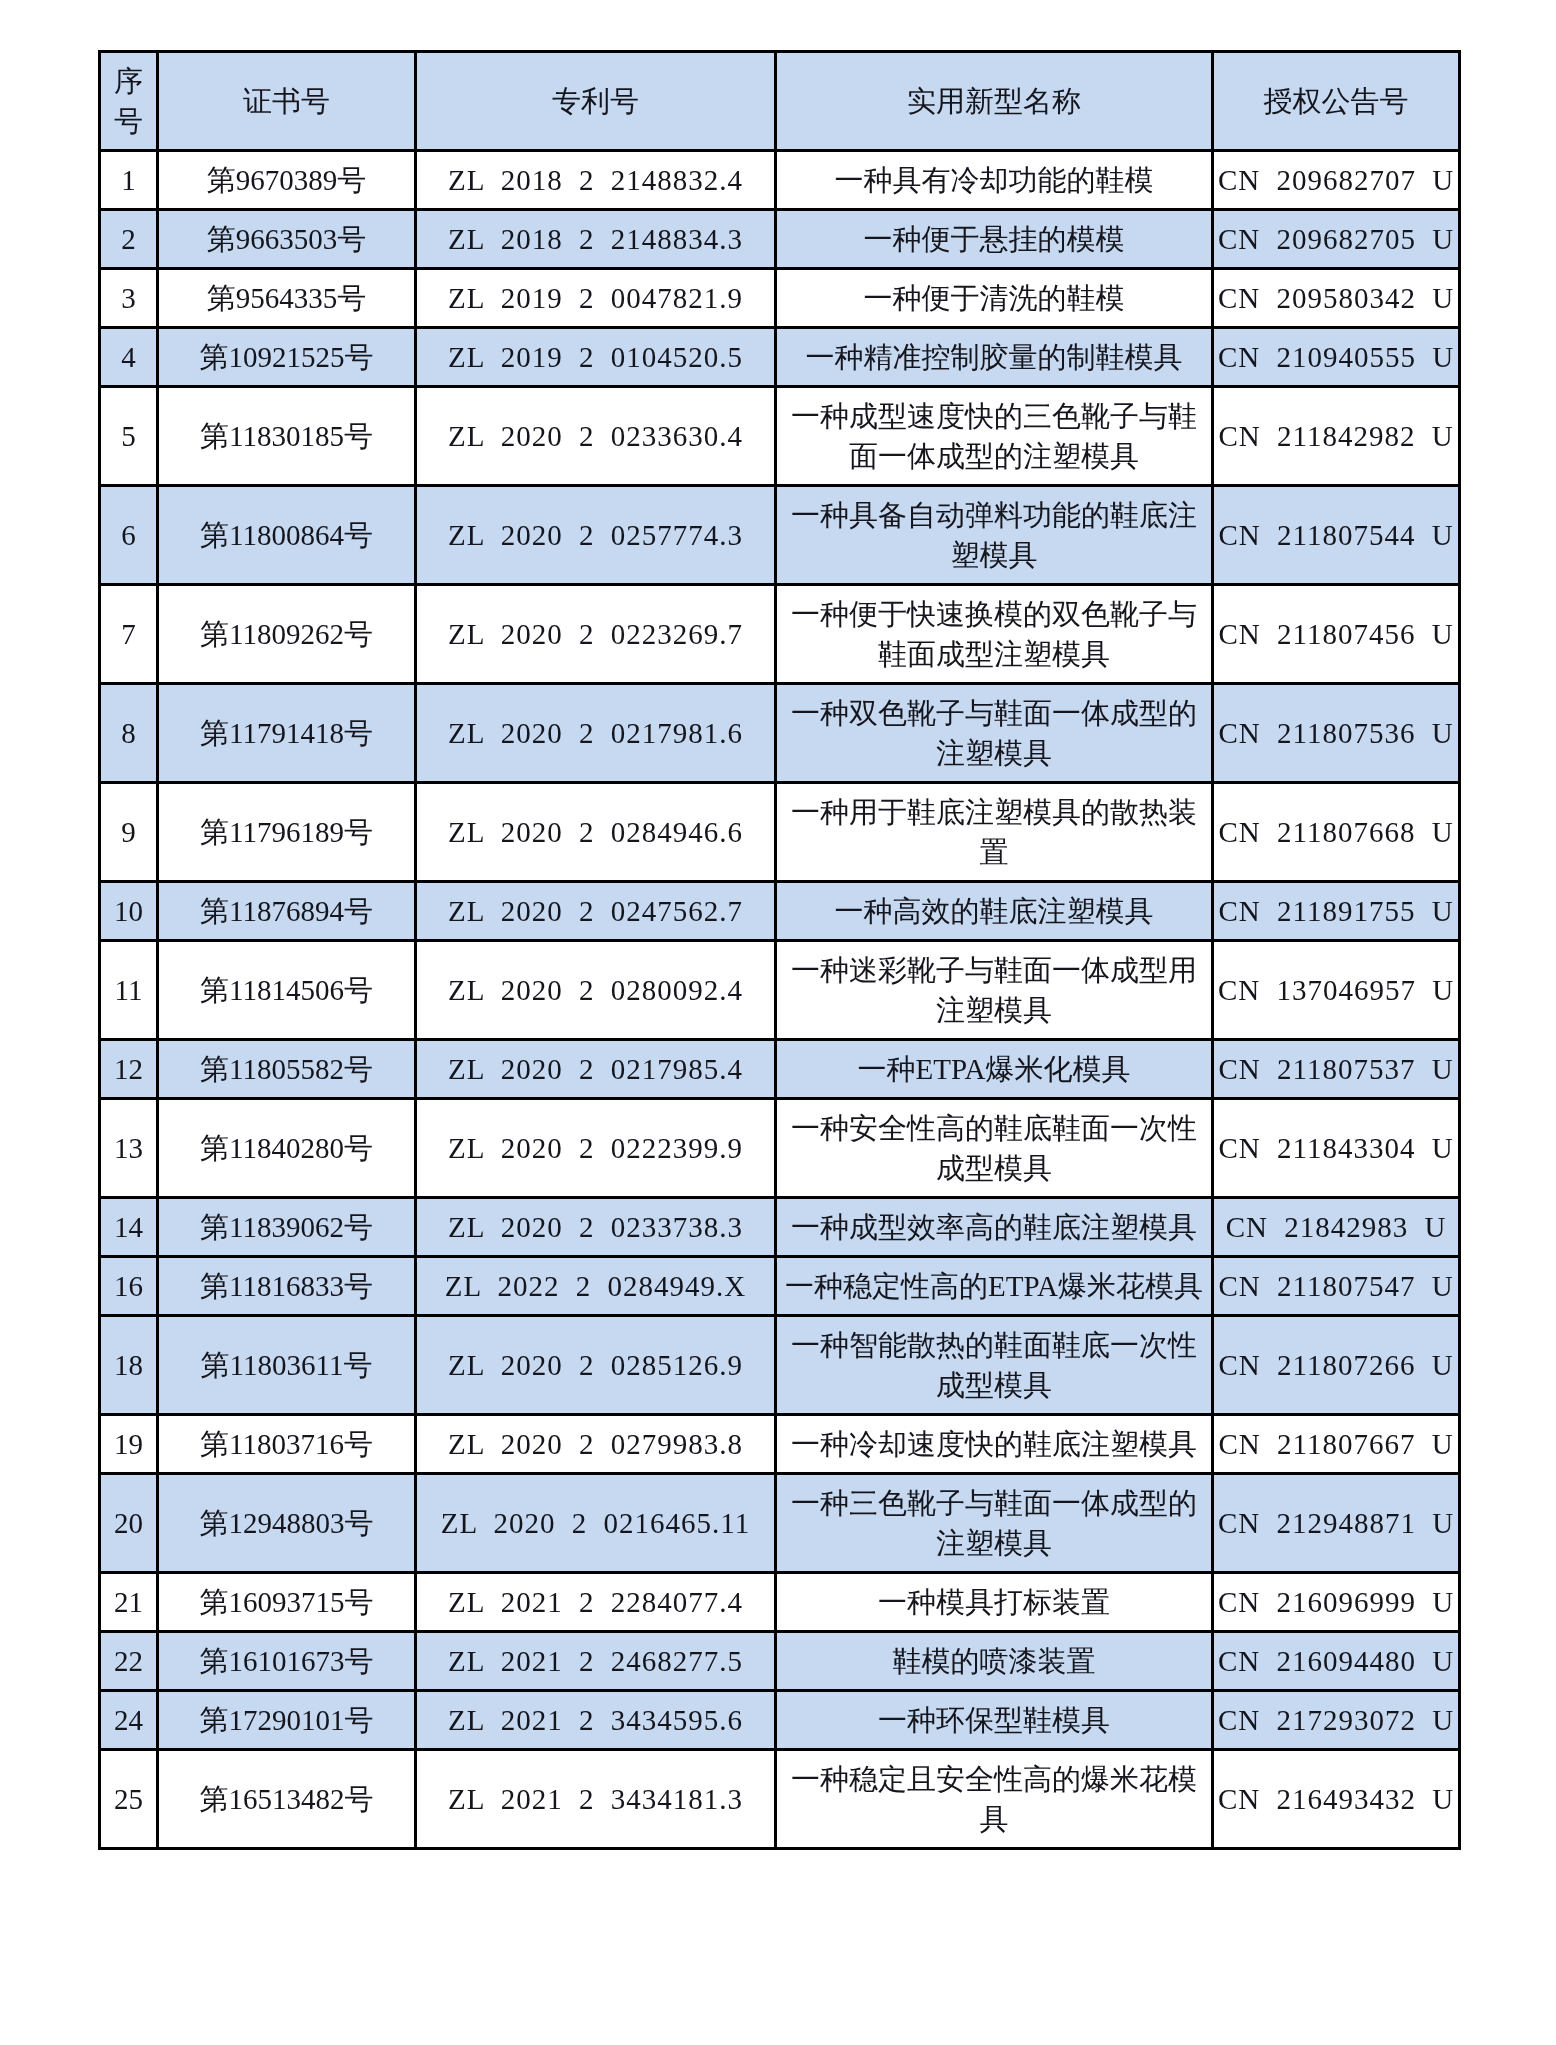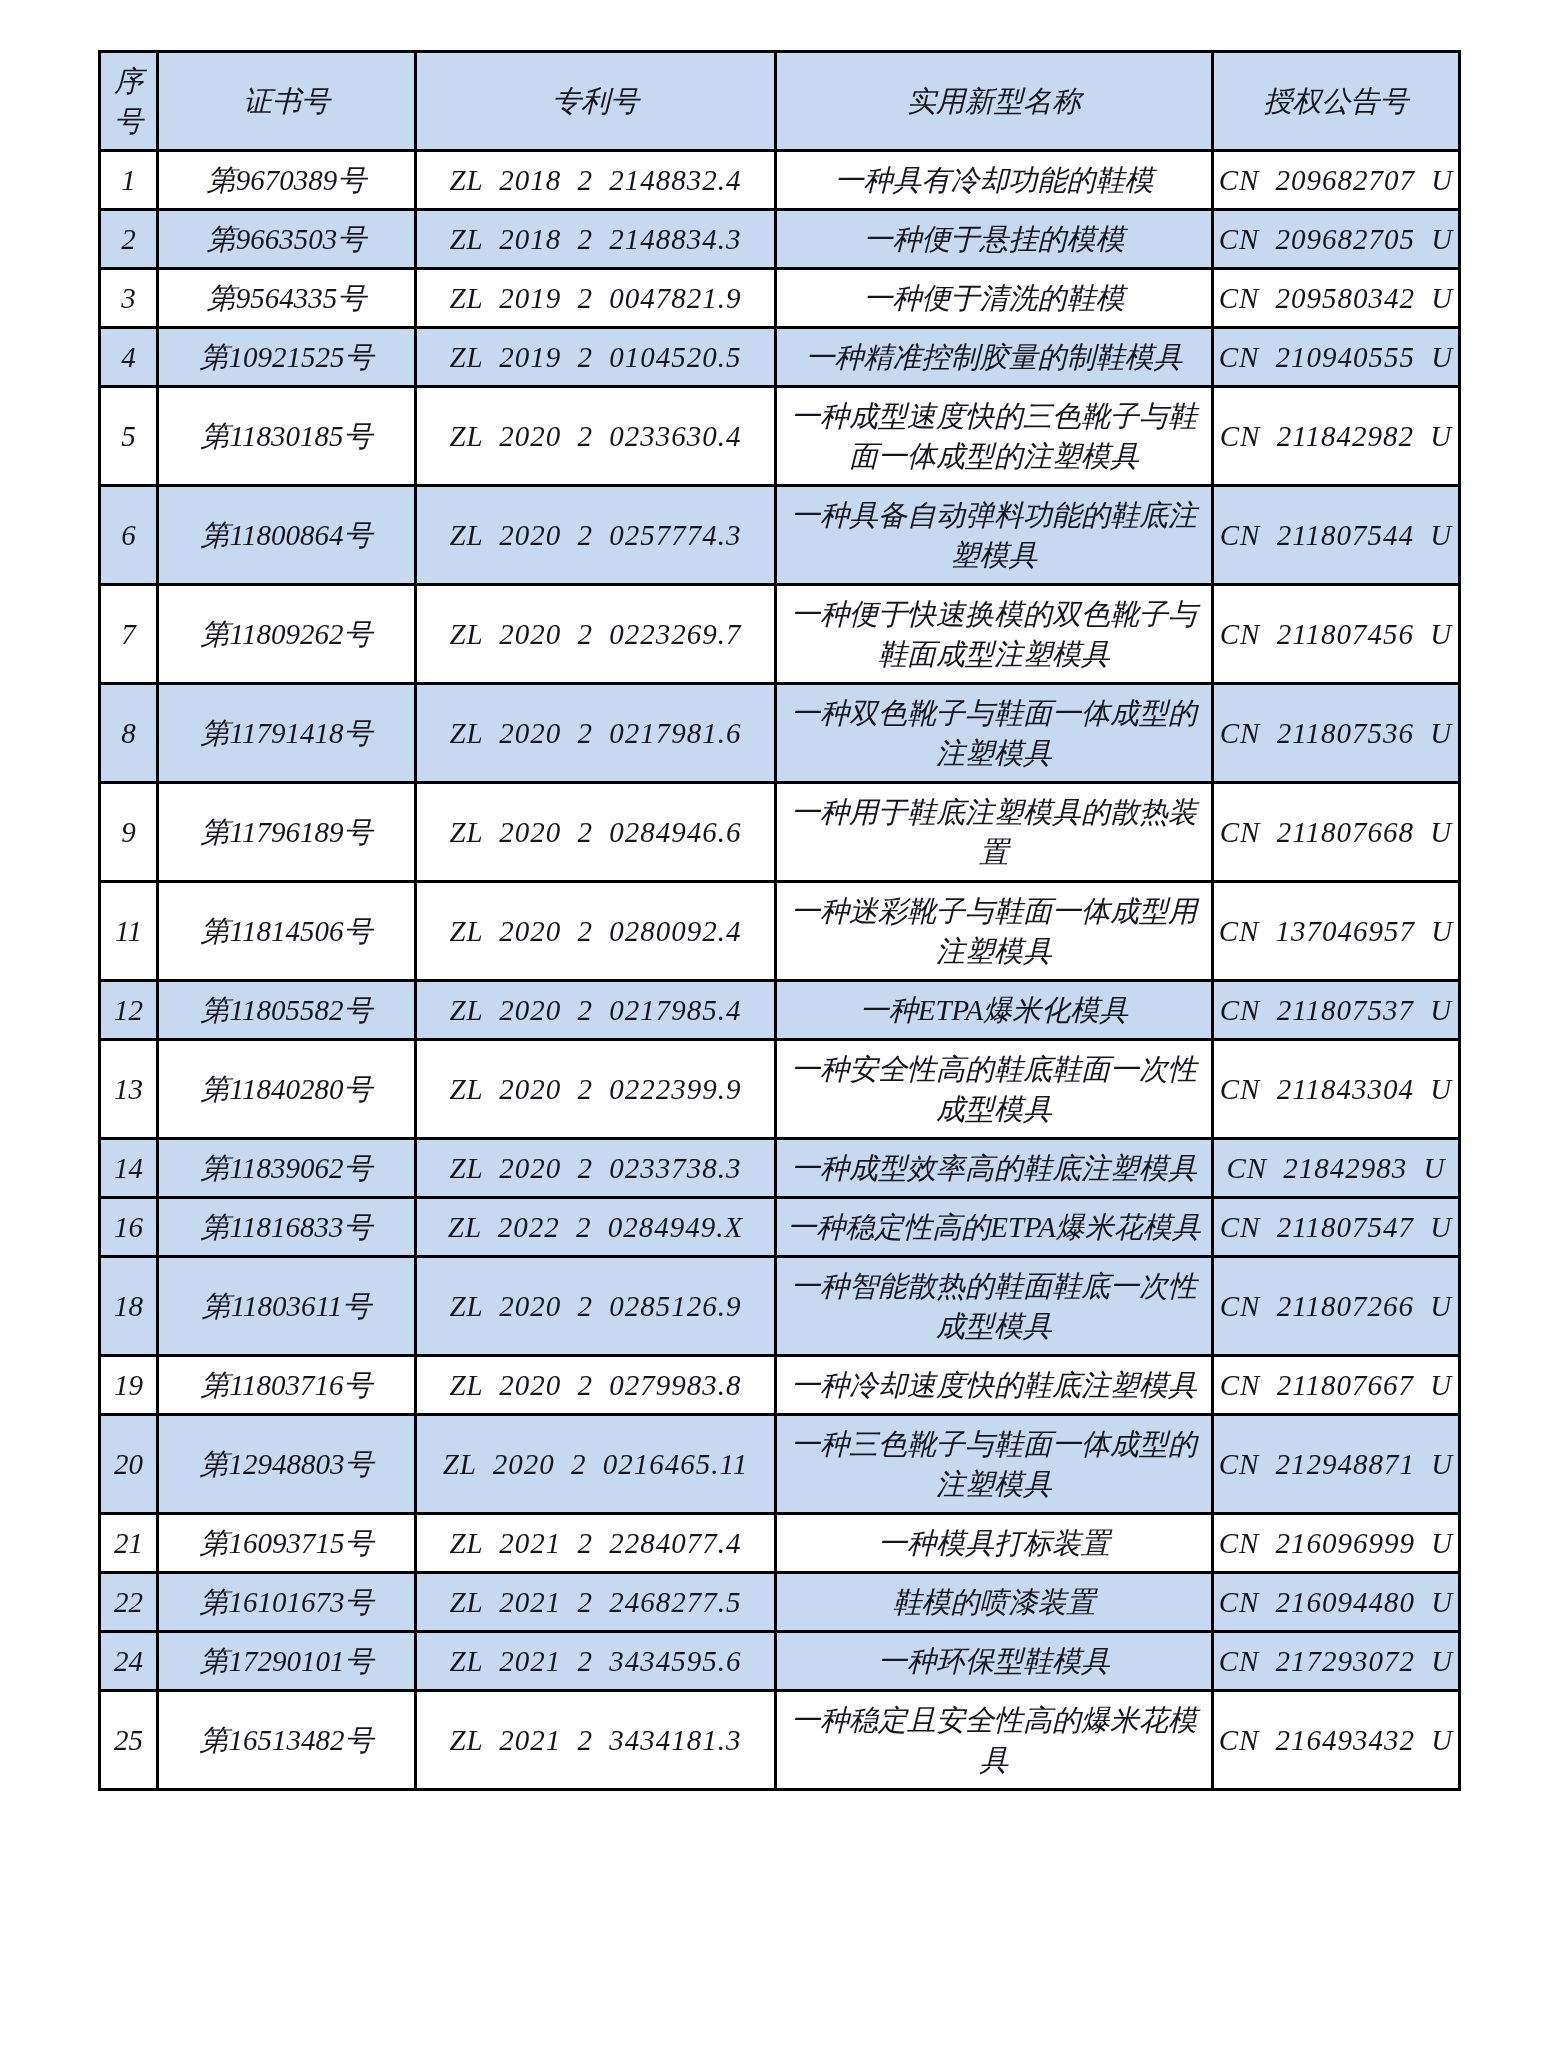--- a/index.html
+++ b/index.html
@@ -16,21 +16,20 @@
     height: 2045px;
     background: var(--page-bg);
     font-family: "Liberation Serif", "DejaVu Serif", serif;
     color: var(--text-color);
   }
   .page {
     position: relative;
     width: 1537px;
     height: 2045px;
     overflow: hidden;
-    font-style: italic;
   }
   table.patent-table {
     position: absolute;
     left: 98px;
     top: 50px;
     width: 1360px;
     border-collapse: collapse;
     table-layout: fixed;
     background: var(--row-bg);
   }
@@ -142,20 +141,27 @@
     <td class="c-name">一种双色靴子与鞋面一体成型的注塑模具</td>
     <td class="c-cn">CN 211807536 U</td>
   </tr>
         <tr class="row-plain">
     <td class="c-idx">9</td>
     <td class="c-cert">第11796189号</td>
     <td class="c-pat">ZL 2020 2 0284946.6</td>
     <td class="c-name">一种用于鞋底注塑模具的散热装置</td>
     <td class="c-cn">CN 211807668 U</td>
   </tr>
+        <tr class="row-alt">
+    <td class="c-idx">10</td>
+    <td class="c-cert">第11876894号</td>
+    <td class="c-pat">ZL 2020 2 0247562.7</td>
+    <td class="c-name">一种高效的鞋底注塑模具</td>
+    <td class="c-cn">CN 211891755 U</td>
+  </tr>
         <tr class="row-plain">
     <td class="c-idx">11</td>
     <td class="c-cert">第11814506号</td>
     <td class="c-pat">ZL 2020 2 0280092.4</td>
     <td class="c-name">一种迷彩靴子与鞋面一体成型用注塑模具</td>
     <td class="c-cn">CN 137046957 U</td>
   </tr>
         <tr class="row-alt">
     <td class="c-idx">12</td>
     <td class="c-cert">第11805582号</td>

